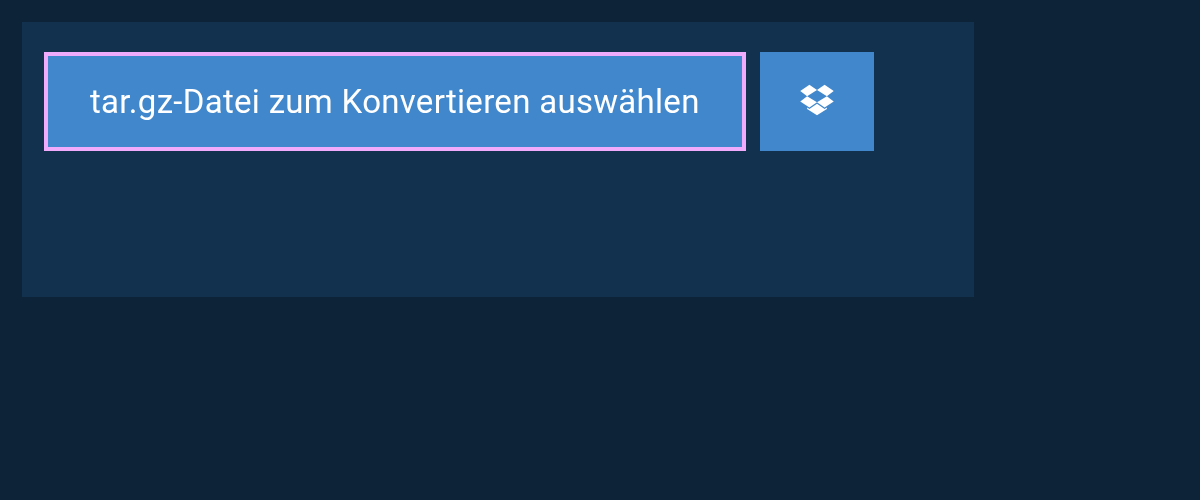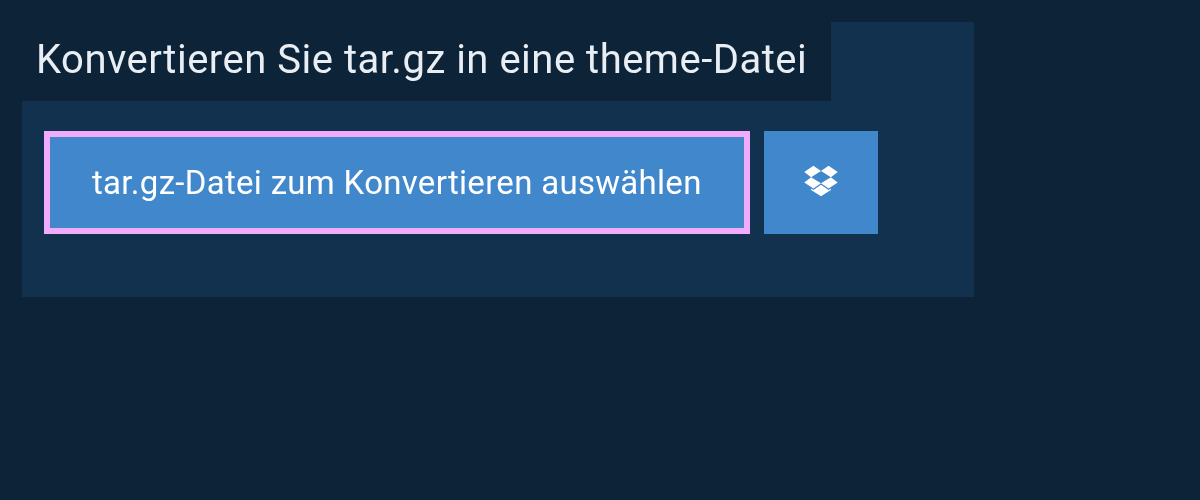--- a/index.html
+++ b/index.html
@@ -33,21 +33,21 @@
       letter-spacing: 0.5px;
     }
     .button-row {
       display: flex;
       padding: 30px 22px 22px 22px;
       gap: 14px;
       align-items: stretch;
     }
     .select-button {
       background: #4087cc;
-      border: 6px solid #f0abfc;
+      border: 4px solid #f0abfc;
       color: #ffffff;
       font-size: 33px;
       font-weight: 400;
       padding: 26px 42px;
       cursor: pointer;
       text-align: center;
       letter-spacing: 0.3px;
       display: flex;
       align-items: center;
       justify-content: center;
@@ -63,23 +63,20 @@
     .dropbox-button svg {
       width: 38px;
       height: 38px;
       fill: #ffffff;
     }
   </style>
 </head>
 <body>
 
 <div class="panel">
-  <div class="heading-wrap">
-    <h1 class="heading">Konvertieren Sie tar.gz in eine theme-Datei</h1>
-  </div>
   <div class="button-row">
     <div class="select-button">
       <span>tar.gz-Datei zum Konvertieren auswählen</span>
     </div>
     <div class="dropbox-button">
       <span>
         <svg viewBox="0 0 50 50">
           <path d="M 15 5 L 3 13 L 12 20 L 25 12 L 15 5 Z"></path>
           <path d="M 35 5 L 25 12 L 38 20 L 47 13 L 35 5 Z"></path>
           <path d="M 3 27 L 15 35 L 25 28 L 12 20 L 3 27 Z"></path>

